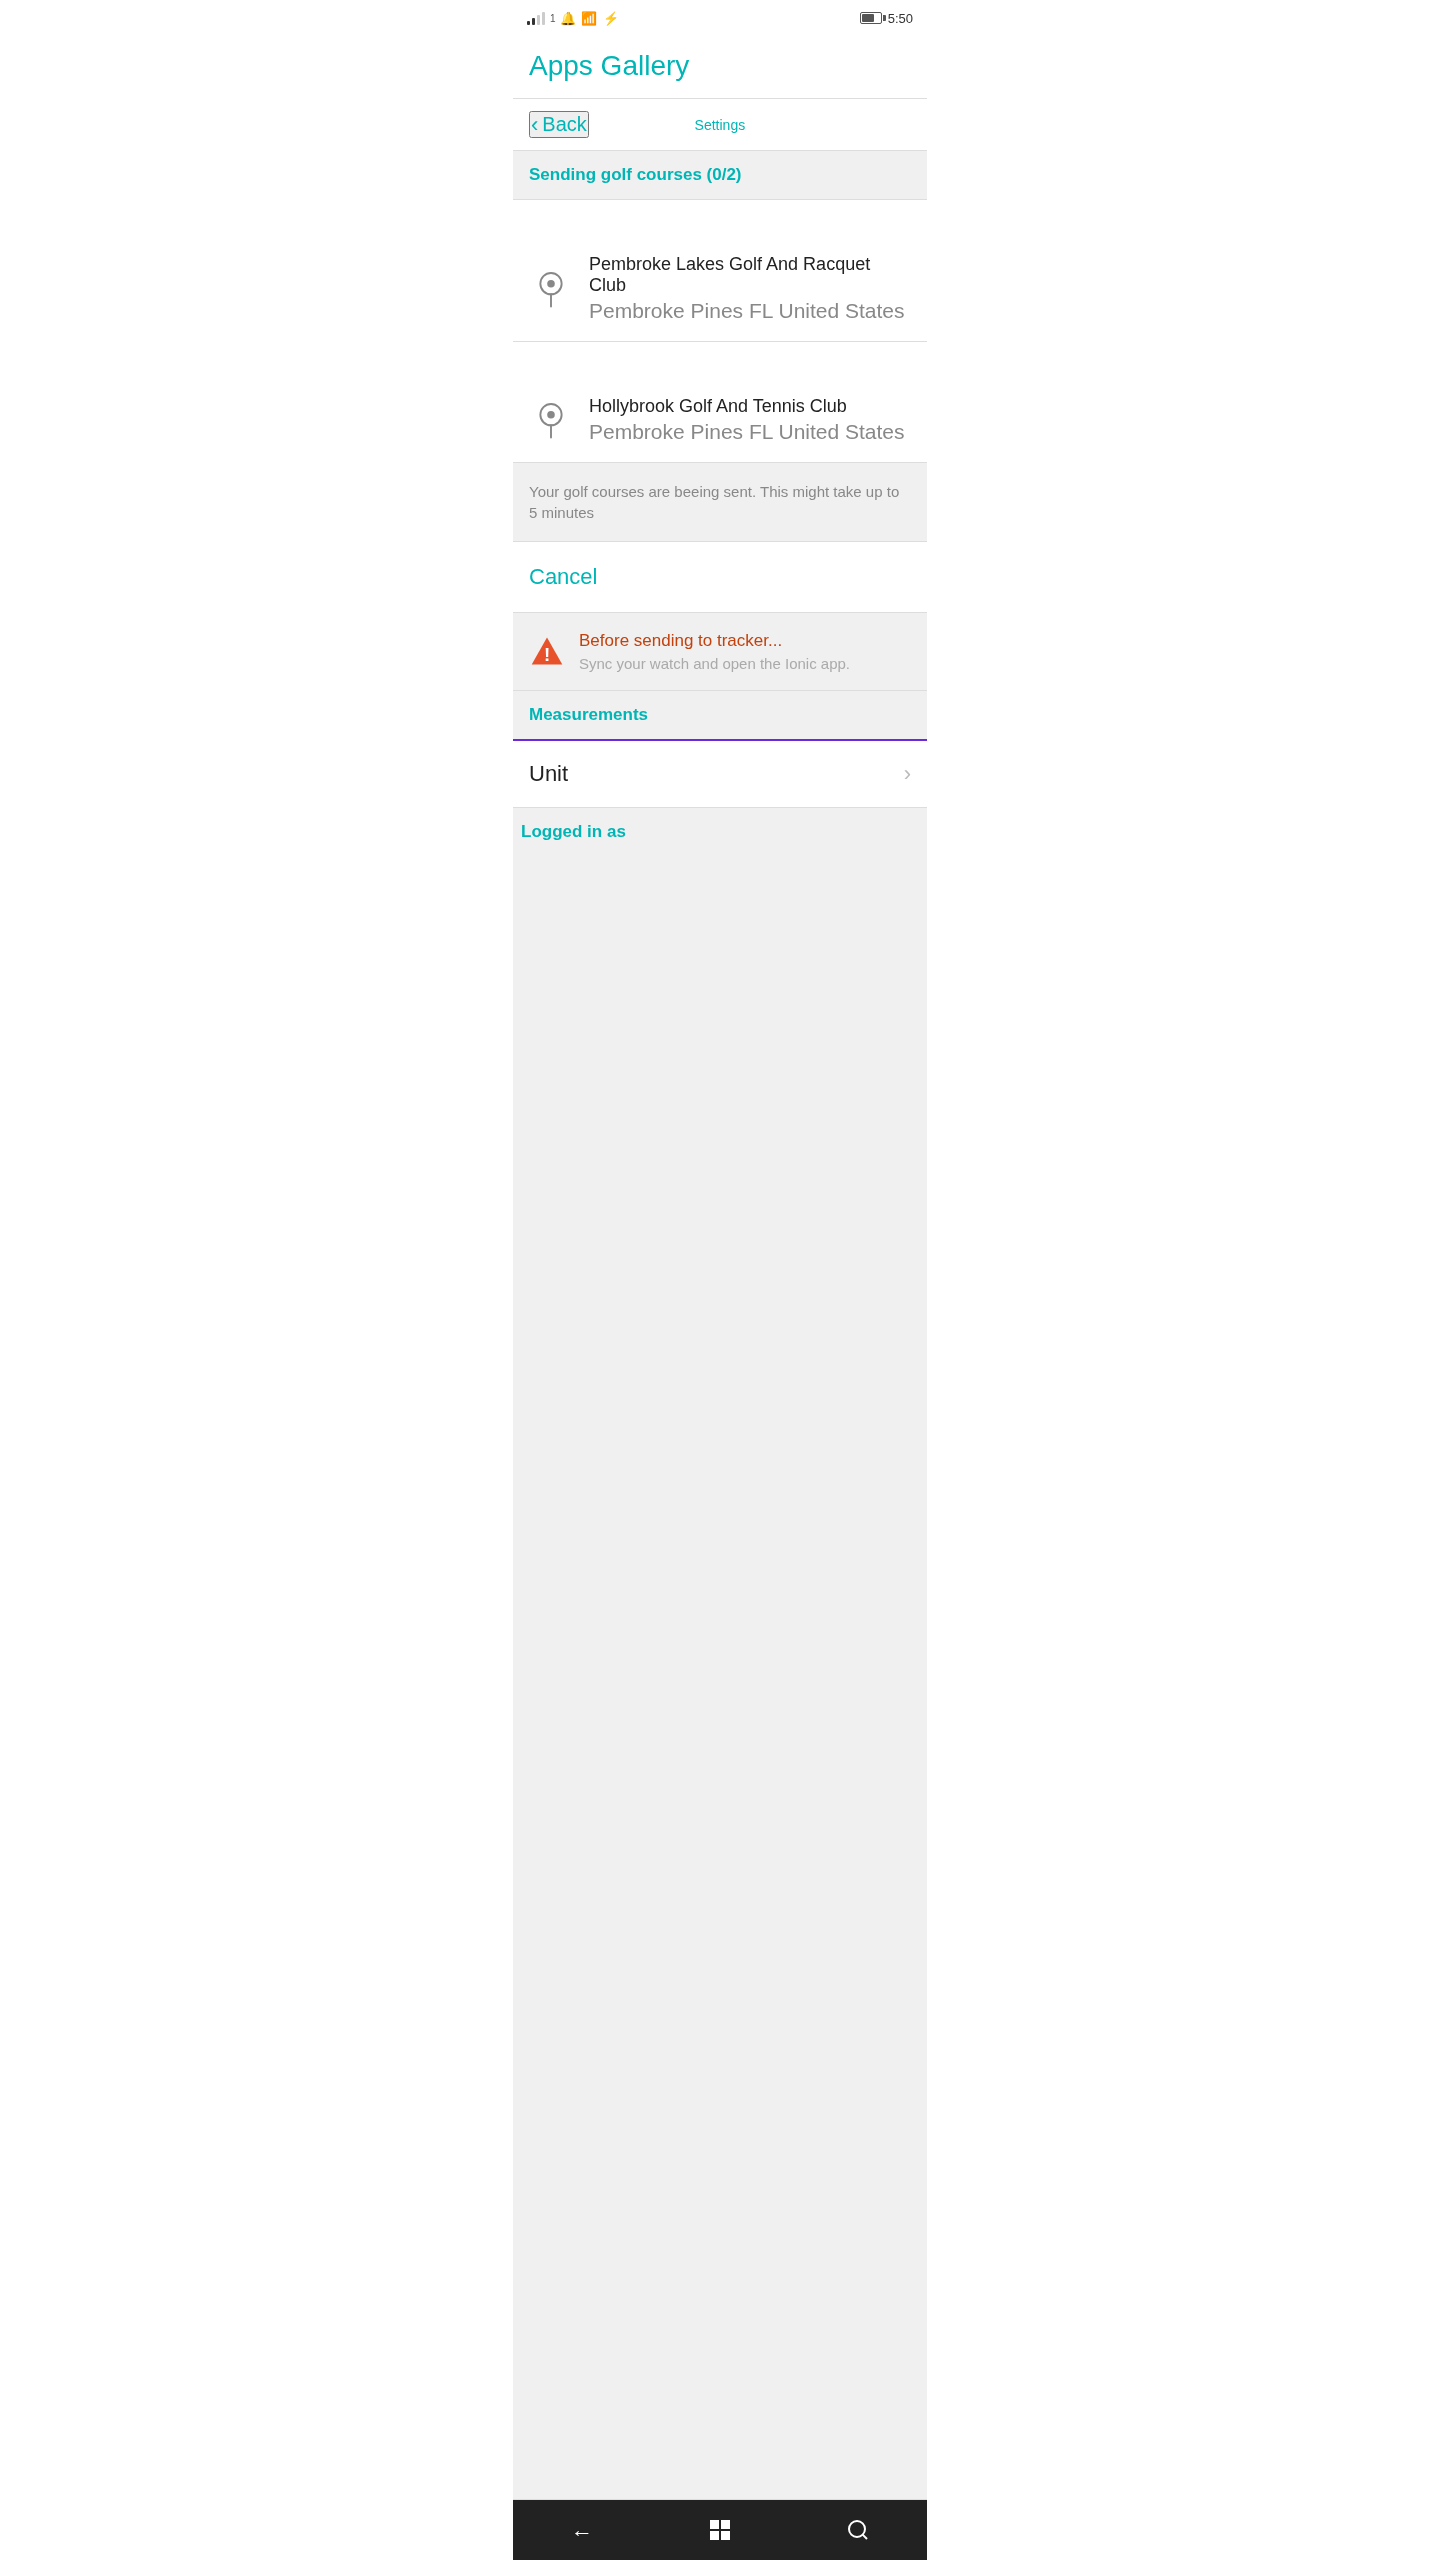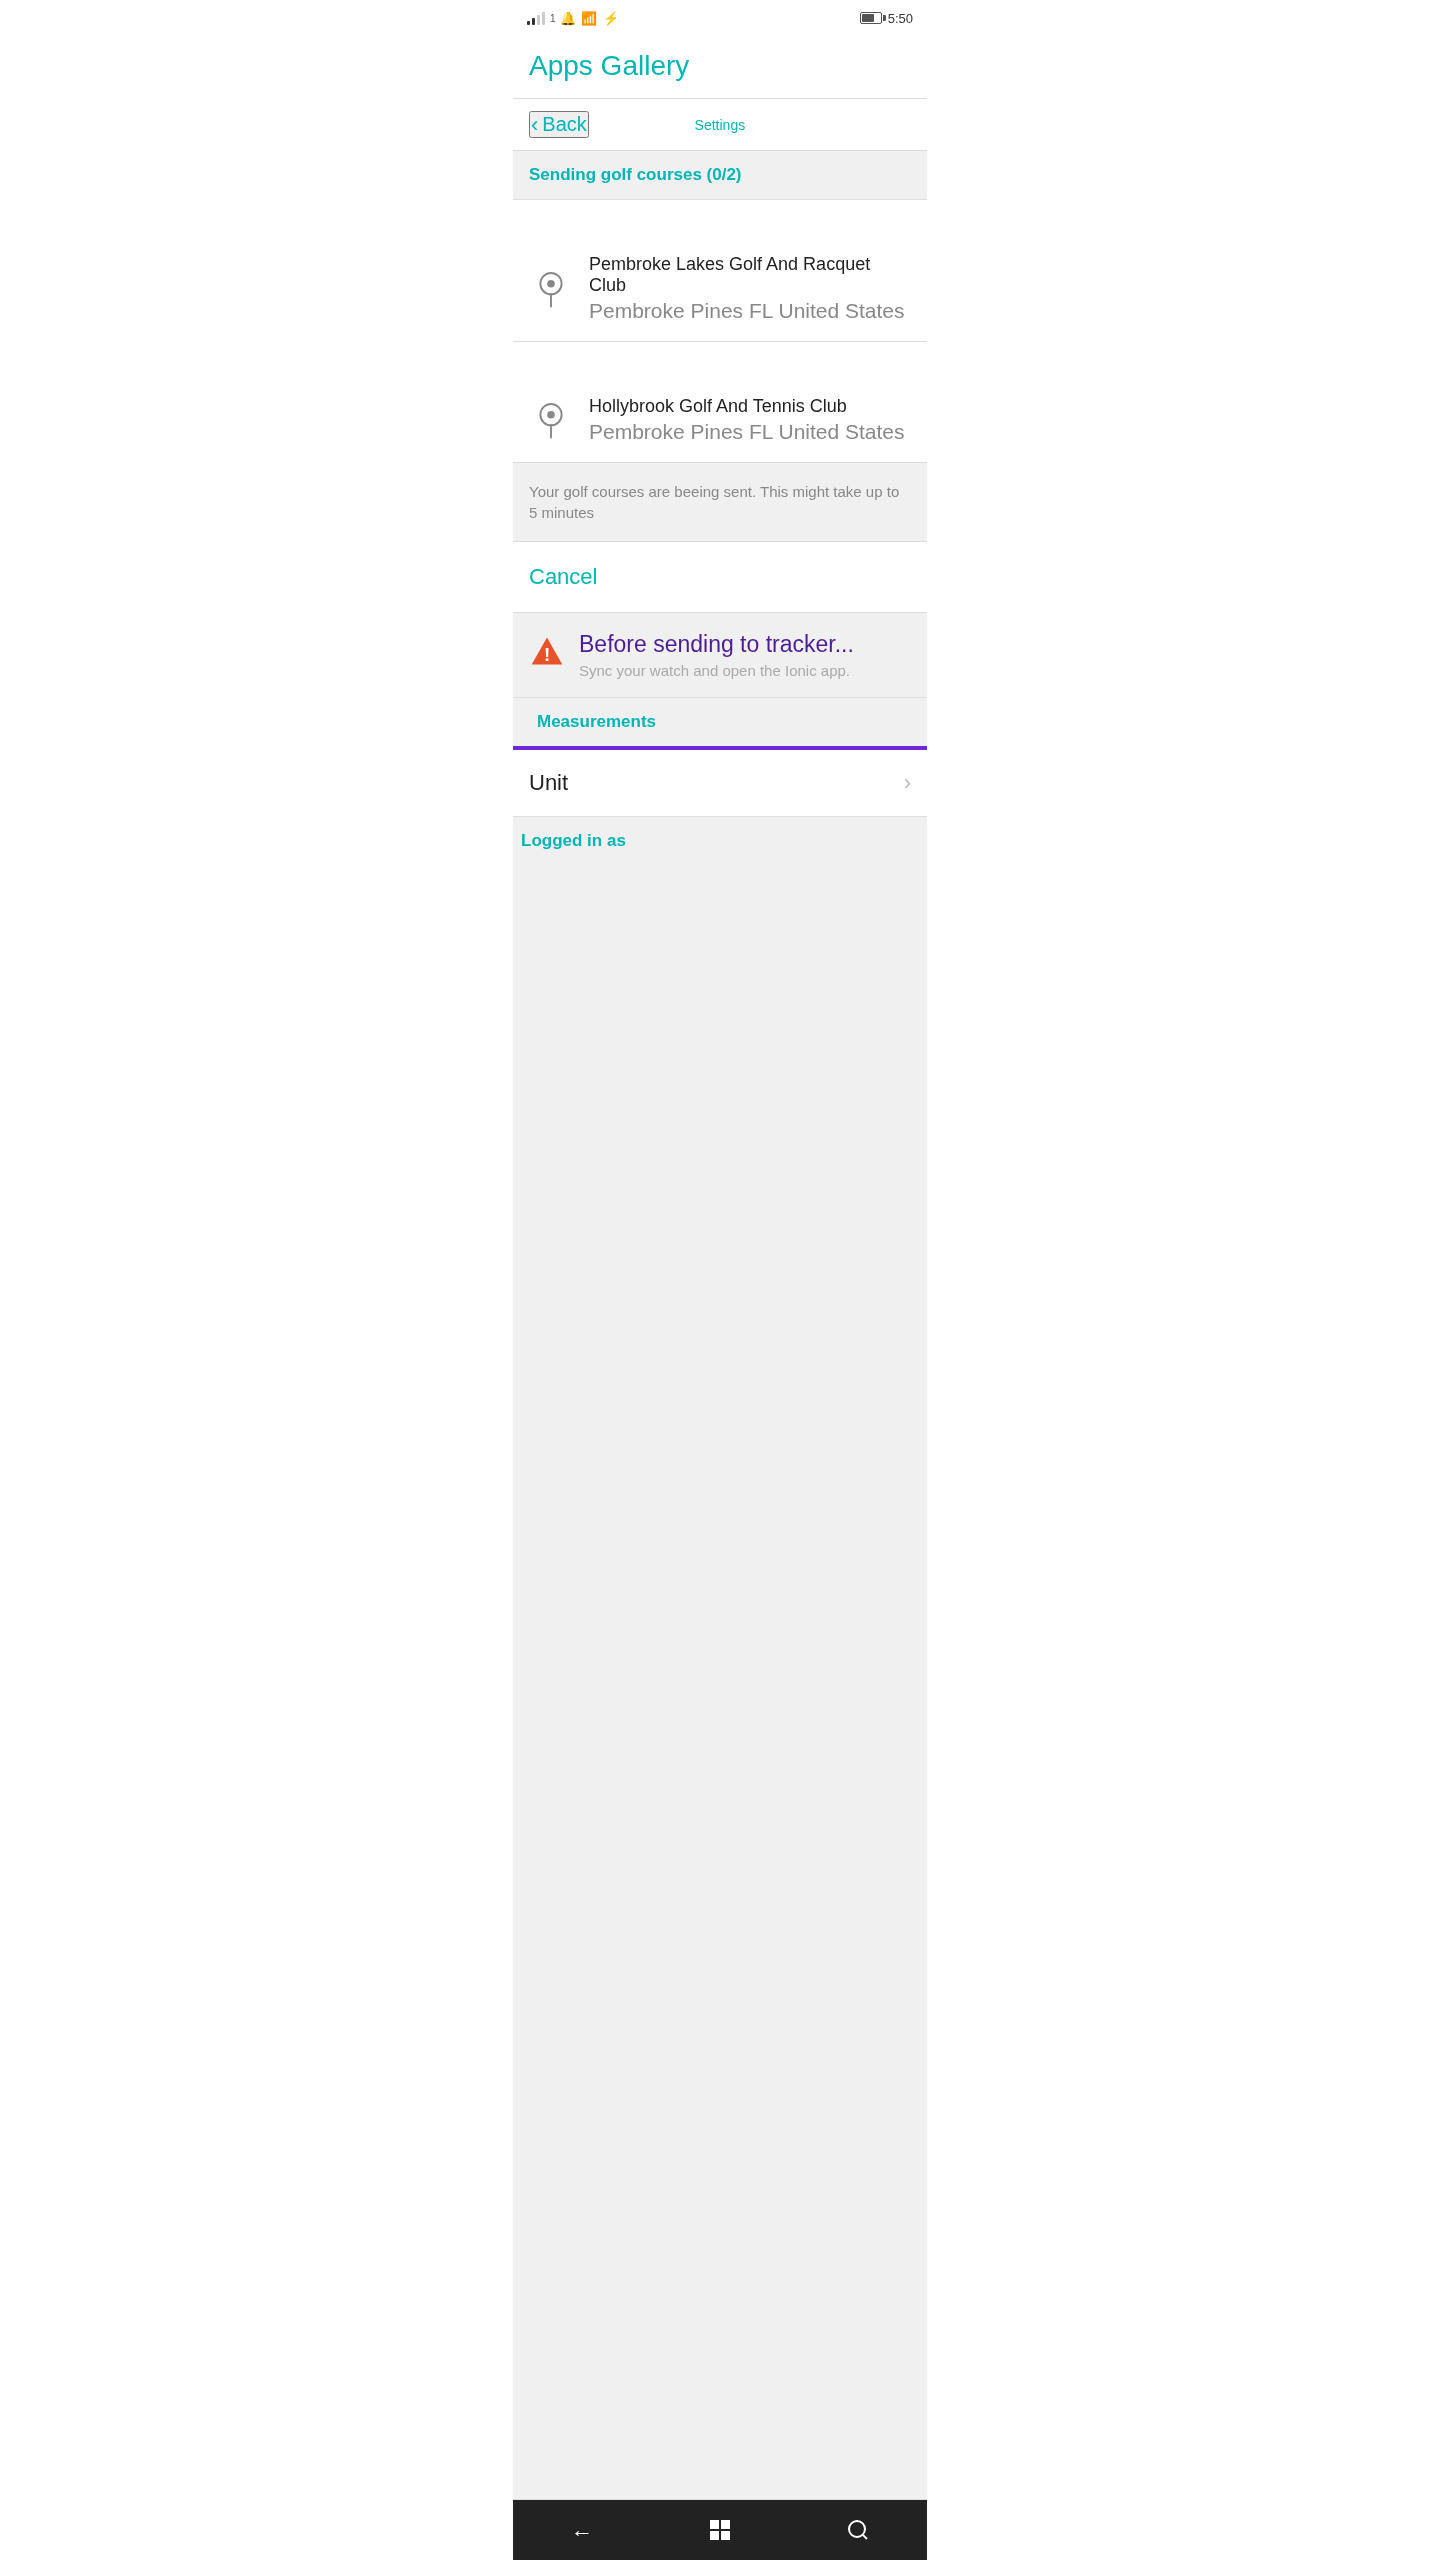--- a/index.html
+++ b/index.html
@@ -231,35 +231,35 @@
     .warning-icon svg {
       width: 34px;
       height: 34px;
     }
 
     .warning-content {
       flex: 1;
     }
 
     .warning-title {
-      font-size: 23px;
-      color: #4c1d95;
+      font-size: 17px;
+      color: #c2410c;
       margin-bottom: 4px;
     }
 
     .warning-subtitle {
       font-size: 15px;
       color: #aaa;
     }
 
     
     .measurements-section {
       background: #f0f0f0;
-      padding: 14px 24px 14px;
-      border-bottom: 4px solid #6d28d9;
+      padding: 14px 16px 14px;
+      border-bottom: 2px solid #6d28d9;
     }
 
     .measurements-label {
       color: #00b5b5;
       font-size: 17px;
       font-weight: 600;
     }
 
     
     .unit-row {

